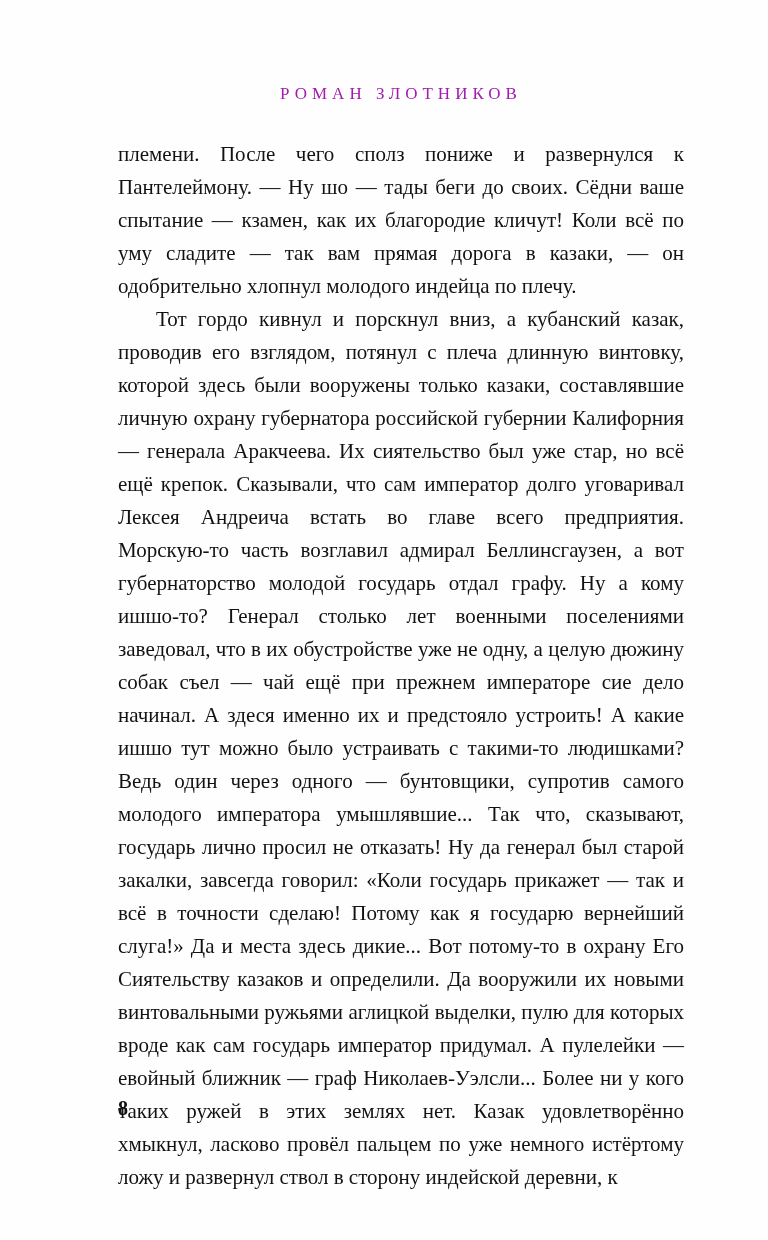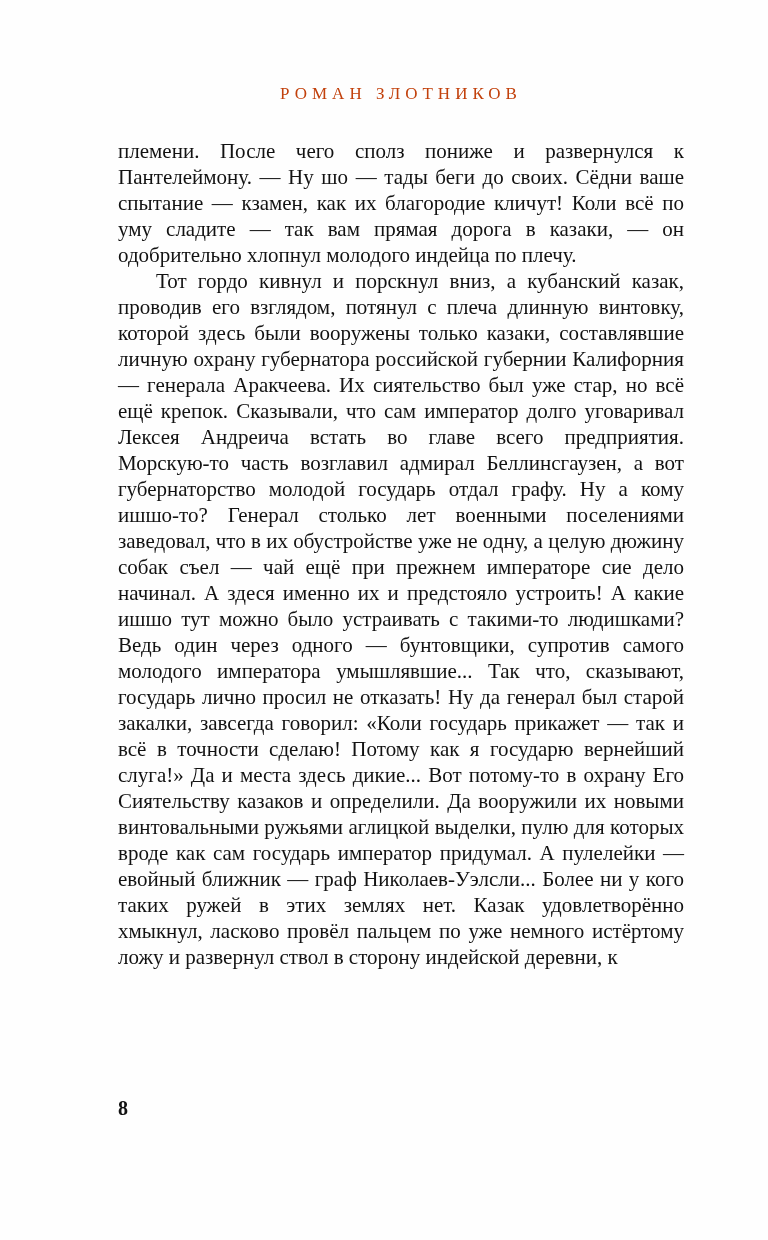--- a/index.html
+++ b/index.html
@@ -17,30 +17,30 @@
     overflow: hidden;
   }
   .running-head {
     position: absolute;
     top: 84px;
     left: 118px;
     width: 566px;
     text-align: center;
     font-size: 17px;
     letter-spacing: 5px;
-    color: #c2410c;
+    color: #a21caf;
     white-space: nowrap;
   }
   .text-block {
     position: absolute;
     top: 138px;
     left: 118px;
     width: 566px;
     font-size: 21px;
-    line-height: 26px;
+    line-height: 33px;
     text-align: justify;
     hyphens: auto;
     -webkit-hyphens: auto;
   }
   .text-block p {
     margin: 0;
     padding: 0;
   }
   .text-block p.indent {
     text-indent: 38px;

